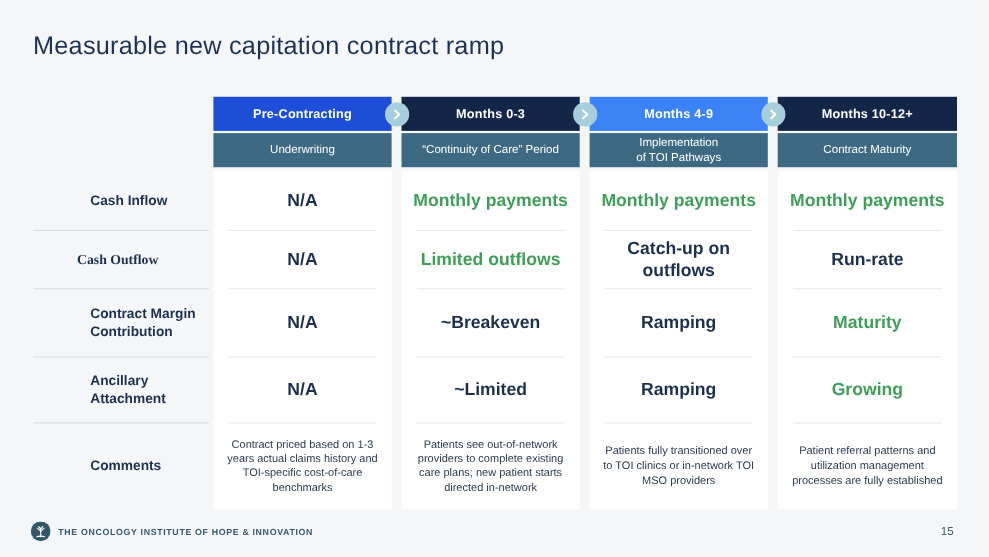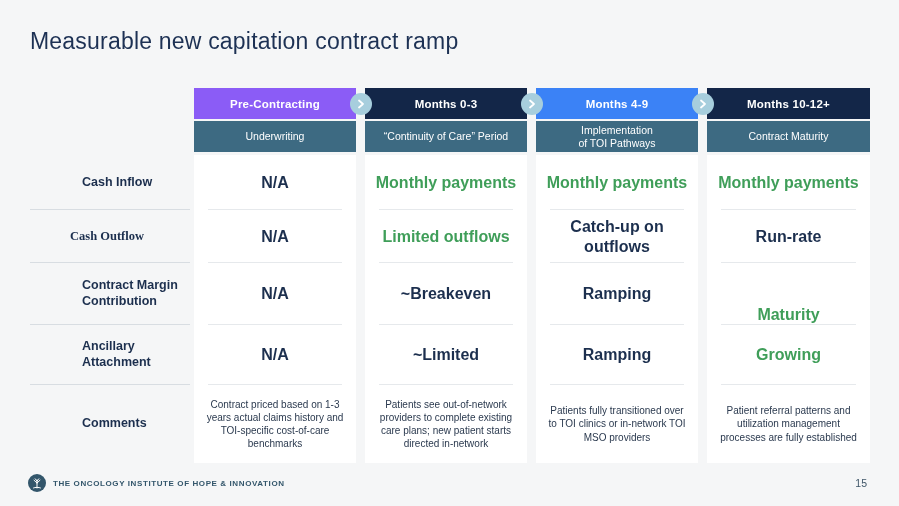--- a/index.html
+++ b/index.html
@@ -50,21 +50,21 @@
     position:absolute;right:32px;top:477px;font-size:10.5px;color:#3f5668;
   }
 </style>
 </head>
 <body>
 
 <div class="slide">
   <div class="title">Measurable new capitation contract ramp</div>
 
   <div id="table-layer">
-      <div class="phase-bar" style="left: 194px; top: 88px; width: 162px; background: #8b5cf6;">Pre-Contracting</div>
+      <div class="phase-bar" style="left: 194px; top: 88px; width: 162px; background: #1d4ed8;">Pre-Contracting</div>
       <div class="stage-bar" style="left: 194px; top: 121px; width: 162px; background: rgb(61, 106, 130);">Underwriting</div>
       <div class="card" style="left: 194px; top: 155px; width: 162px; height: 308px;">
         <div class="cell-row" style="height: 55px;">
           <div class="cell-text" style="color: rgb(28, 47, 78);">N/A</div>
           <div class="cell-divider"></div>
         </div>
         <div class="cell-row" style="height: 53px;">
           <div class="cell-text" style="color: rgb(28, 47, 78);">N/A</div>
           <div class="cell-divider"></div>
         </div>
@@ -132,21 +132,21 @@
       <div class="stage-bar" style="left: 707px; top: 121px; width: 163px; background: rgb(61, 106, 130);">Contract Maturity</div>
       <div class="card" style="left: 707px; top: 155px; width: 163px; height: 308px;">
         <div class="cell-row" style="height: 55px;">
           <div class="cell-text" style="color: rgb(63, 158, 89);">Monthly payments</div>
           <div class="cell-divider"></div>
         </div>
         <div class="cell-row" style="height: 53px;">
           <div class="cell-text" style="color: rgb(28, 47, 78);">Run-rate</div>
           <div class="cell-divider"></div>
         </div>
-        <div class="cell-row" style="height: 62px; align-items: flex-end;">
+        <div class="cell-row" style="height: 62px;">
           <div class="cell-text" style="color: rgb(63, 158, 89);">Maturity</div>
           <div class="cell-divider"></div>
         </div>
         <div class="cell-row" style="height: 60px;">
           <div class="cell-text" style="color: rgb(63, 158, 89);">Growing</div>
           <div class="cell-divider"></div>
         </div>
         <div class="cell-row" style="height: 78px;">
           <div class="comment-text">Patient referral patterns and utilization management processes are fully established</div>
         </div>

